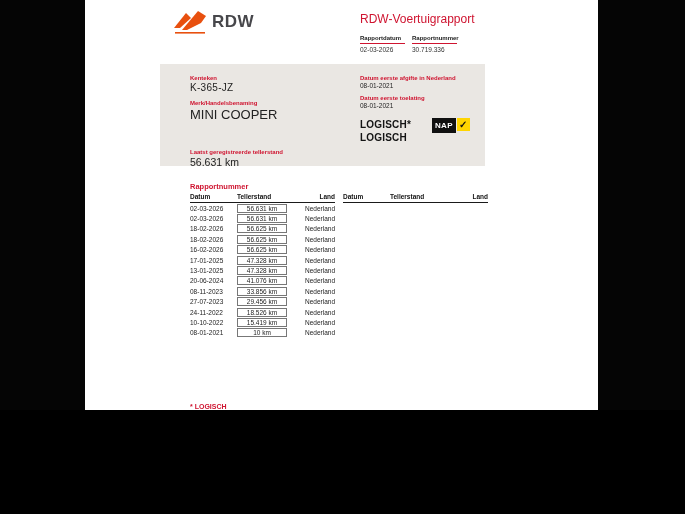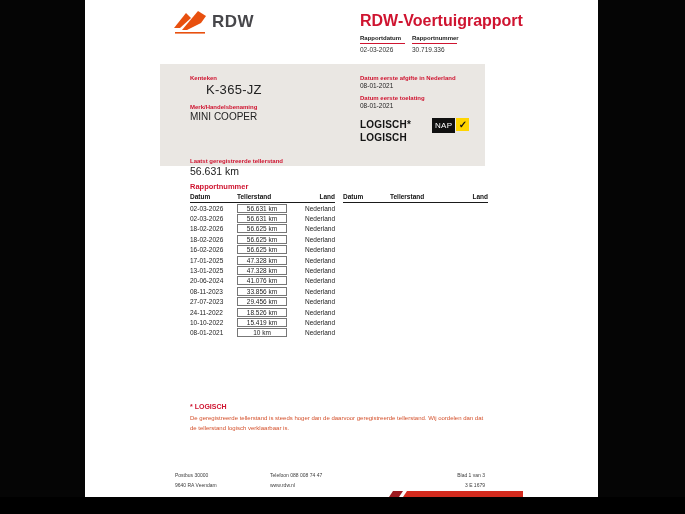--- a/index.html
+++ b/index.html
@@ -6,45 +6,45 @@
     --brand-red:#cf1430;
     --brand-orange:#e8500f;
     --summary-background:#eae7e3;
     --nap-yellow:#ffd500;
     --stripe-red:#d42b1e;
     --stripe-dark:#9c1a20;
   }
   *{margin:0;padding:0;box-sizing:border-box}
   html,body{background:#000}
   body{font-family:"Liberation Sans",sans-serif;}
-  .stage{position:relative;width:685px;height:497px;background:#050505;overflow:hidden}
+  .stage{position:relative;width:685px;height:410px;background:#050505;overflow:hidden}
   .page{position:absolute;left:85px;top:0;width:513px;height:514px;background:#ffffff}
 
   
   .logo{position:absolute;left:88px;top:9px;display:flex;align-items:center;gap:5px}
   .logo-text{font-size:17px;font-weight:bold;color:#47474b;letter-spacing:.5px}
-  .report-title{position:absolute;left:275px;top:12px;font-size:16px;font-weight:bold;color:var(--brand-red)}
+  .report-title{position:absolute;left:275px;top:12px;font-size:12px;font-weight:normal;color:var(--brand-red)}
   .meta{position:absolute;left:275px;top:35px;display:flex;gap:7px}
   .meta-item{width:45px}
   .meta-label{font-size:6px;font-weight:bold;color:#1a1a1a;border-bottom:1.5px solid var(--brand-red);padding-bottom:2px;white-space:nowrap}
   .meta-value{font-size:6.5px;color:#333;margin-top:2px;white-space:nowrap}
 
   
   .summary{position:absolute;left:75px;top:64px;width:325px;height:102px;background:var(--summary-background)}
   .red-label{font-size:6px;font-weight:bold;color:var(--brand-red);white-space:nowrap}
   .sum-left{position:absolute;left:30px;top:11px}
-  .kenteken-value{font-size:13px;color:#222;margin:1px 16px 7px;letter-spacing:.3px}
-  .merk-value{font-size:10px;color:#222;margin:1px 0 36px}
+  .kenteken-value{font-size:10px;color:#222;margin:1px 0 7px;letter-spacing:.3px}
+  .merk-value{font-size:13px;color:#222;margin:1px 0 27px}
   .odo-value{font-size:10.5px;color:#222;margin-top:1px}
   .sum-right{position:absolute;left:200px;top:11px}
   .sr-value{font-size:6.5px;color:#222;margin:1px 0 6px}
   .verdict-wrap{display:flex;margin-top:9px}
   .verdict{font-size:10px;font-weight:bold;color:#141414;line-height:1.3;letter-spacing:.2px;width:58px}
   .nap{margin-left:14px;display:flex;align-items:flex-start;height:14px}
-  .nap-text{background:#101010;color:#fff;font-weight:normal;font-size:8px;padding:3px;letter-spacing:.3px}
+  .nap-text{background:#101010;color:#fff;font-weight:bold;font-size:8px;padding:3px;letter-spacing:.3px}
   .nap-check{width:13px;height:13px;background:var(--nap-yellow);color:#111;font-size:10px;font-weight:bold;display:flex;align-items:center;justify-content:center;margin-left:1px}
 
   
   .section-title{position:absolute;left:105px;top:182px;font-size:7.5px;font-weight:bold;color:var(--brand-red)}
   .tables{position:absolute;left:105px;top:193px;display:flex;gap:8px}
   .ttable{width:145px}
   .thead{display:flex;border-bottom:1px solid #1a1a1a;padding-bottom:2px}
   .th{font-size:6.5px;font-weight:bold;color:#111}
   .c1{width:47px}
   .c2{width:52px}

